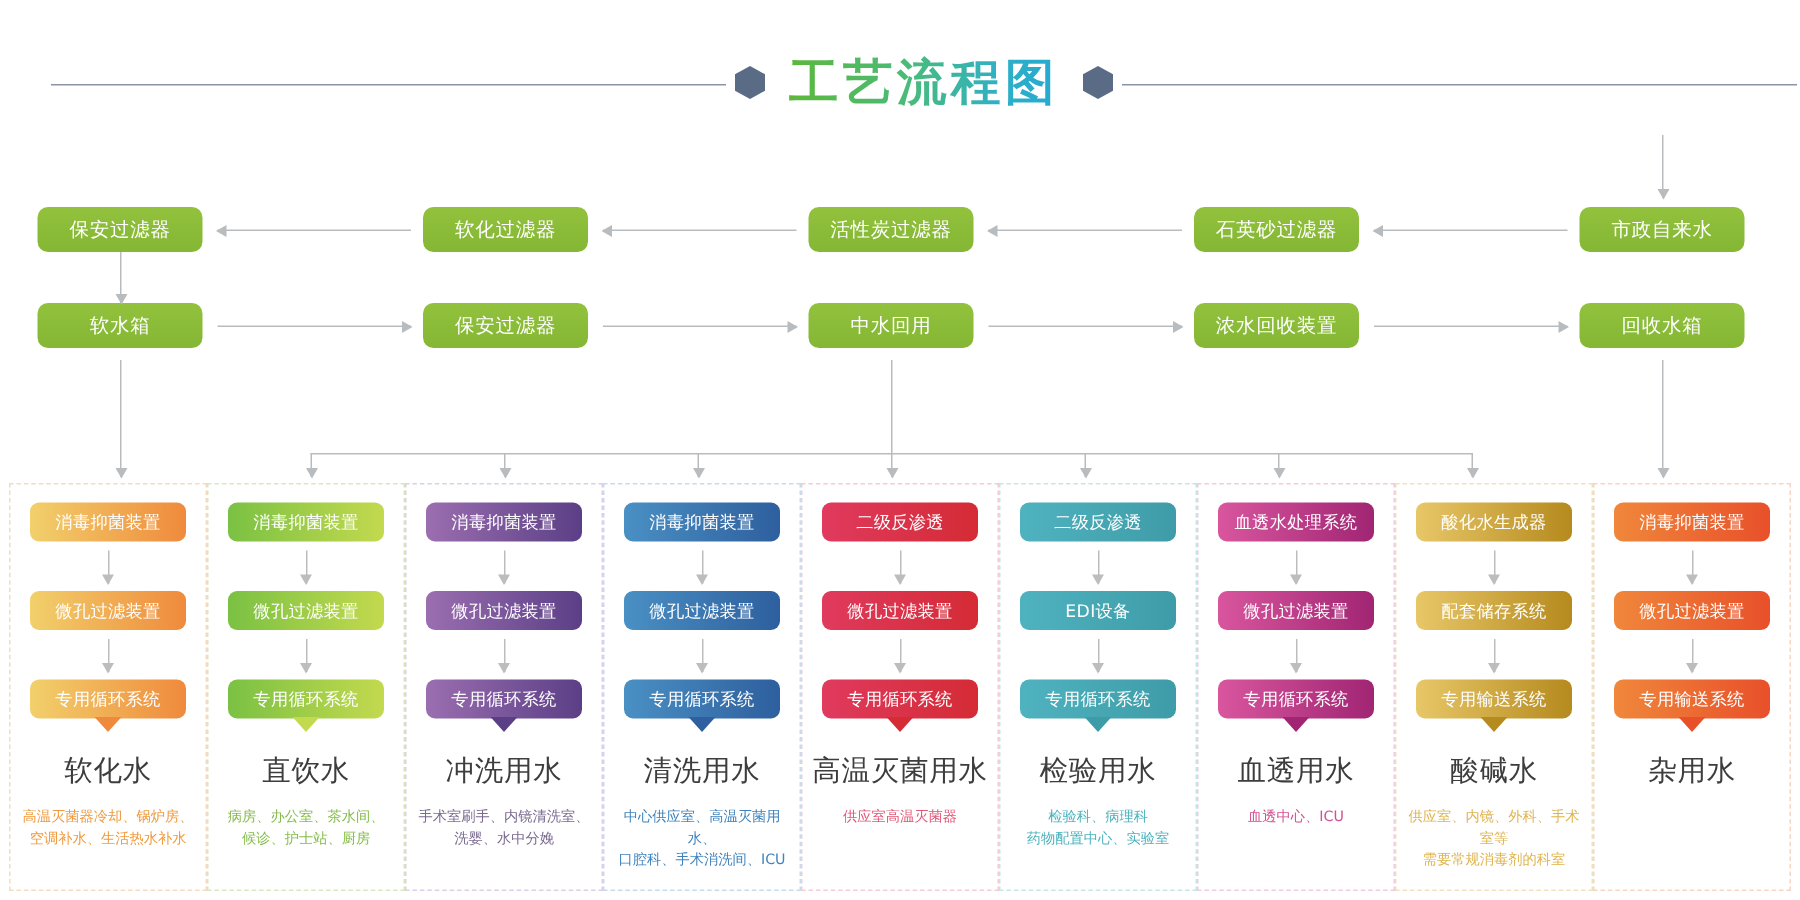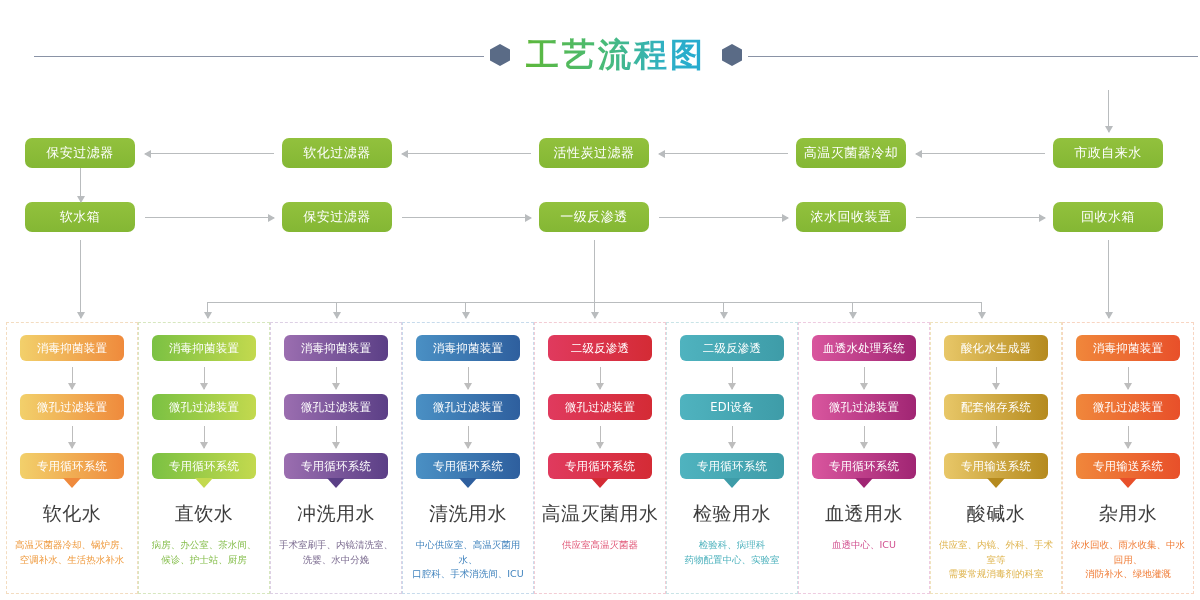--- a/index.html
+++ b/index.html
@@ -124,26 +124,26 @@
     <div class="title-text">工艺流程图</div>
     <div class="hexdot"></div>
     <div class="title-rule r2"></div>
   </div>
 
   <div class="top-flow">
 
     <div class="gbox row1" style="left:25px">保安过滤器</div>
     <div class="gbox row1" style="left:282px">软化过滤器</div>
     <div class="gbox row1" style="left:539px">活性炭过滤器</div>
-    <div class="gbox row1" style="left:796px">高温灭菌器冷却</div>
+    <div class="gbox row1" style="left:796px">石英砂过滤器</div>
     <div class="gbox row2" style="left:25px">软水箱</div>
 
     <div class="gbox row1" style="left:1053px">市政自来水</div>
     <div class="gbox row2" style="left:282px">保安过滤器</div>
-    <div class="gbox row2" style="left:539px">一级反渗透</div>
+    <div class="gbox row2" style="left:539px">中水回用</div>
     <div class="gbox row2" style="left:796px">浓水回收装置</div>
     <div class="gbox row2" style="left:1053px">回收水箱</div>
 
     <div class="vline arrow-d" style="left:1108px; top:-48px; height:42px;"></div>
 
     <div class="hline arrow-l" style="left:145px; top:15px; width:129px;"></div>
     <div class="hline arrow-l" style="left:402px; top:15px; width:129px;"></div>
     <div class="hline arrow-l" style="left:659px; top:15px; width:129px;"></div>
     <div class="hline arrow-l" style="left:916px; top:15px; width:129px;"></div>
 
@@ -307,18 +307,16 @@
         </div>
         <div class="connector"></div>
         <div class="stage" style="background: linear-gradient(90deg, rgb(240, 135, 59) 0%, rgb(232, 80, 42) 100%); color: rgb(232, 80, 42);">
           <span style="color: rgb(255, 255, 255);">微孔过滤装置</span>
         </div>
         <div class="connector"></div>
         <div class="stage last" style="background: linear-gradient(90deg, rgb(240, 135, 59) 0%, rgb(232, 80, 42) 100%); color: rgb(232, 80, 42);">
           <span style="color: rgb(255, 255, 255);">专用输送系统</span>
         </div>
         <div class="prod-name">杂用水</div>
-        <div class="prod-desc" style="color: rgb(240, 122, 51);">浓水回收、雨水收集、中水回用、
-消防补水、绿地灌溉</div>
       </div>
     </div>
 
 </div>
 
 </body></html>

